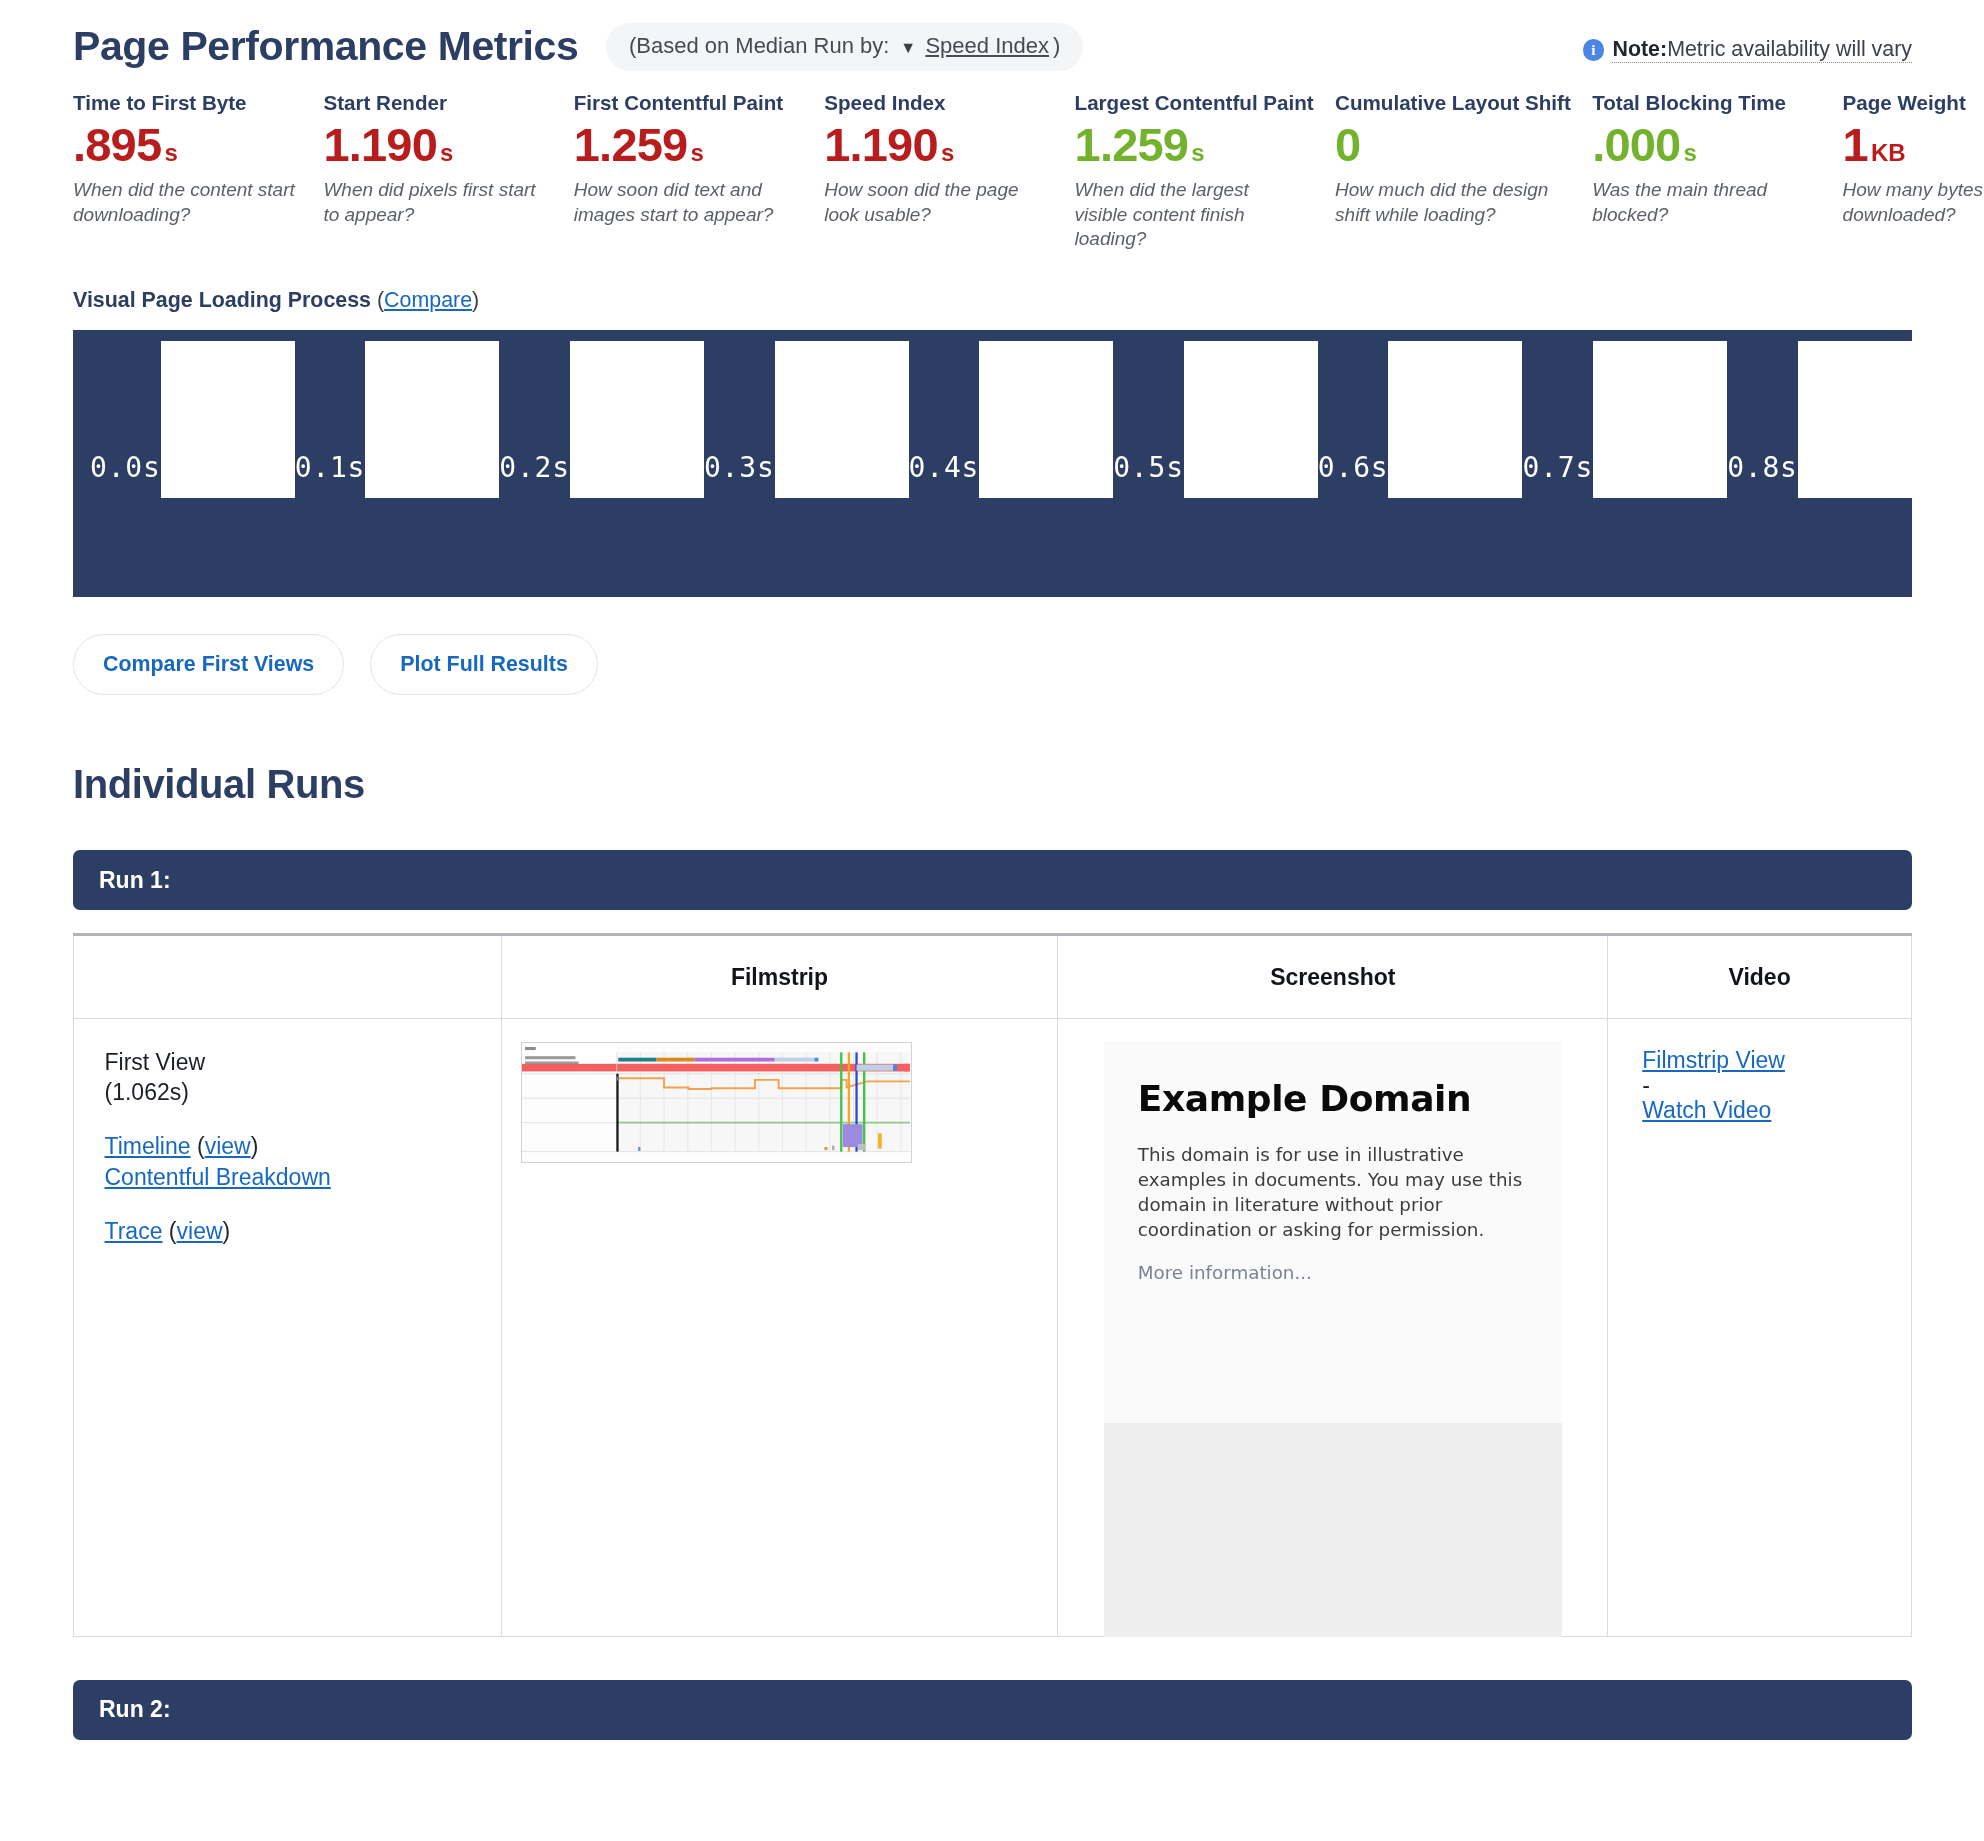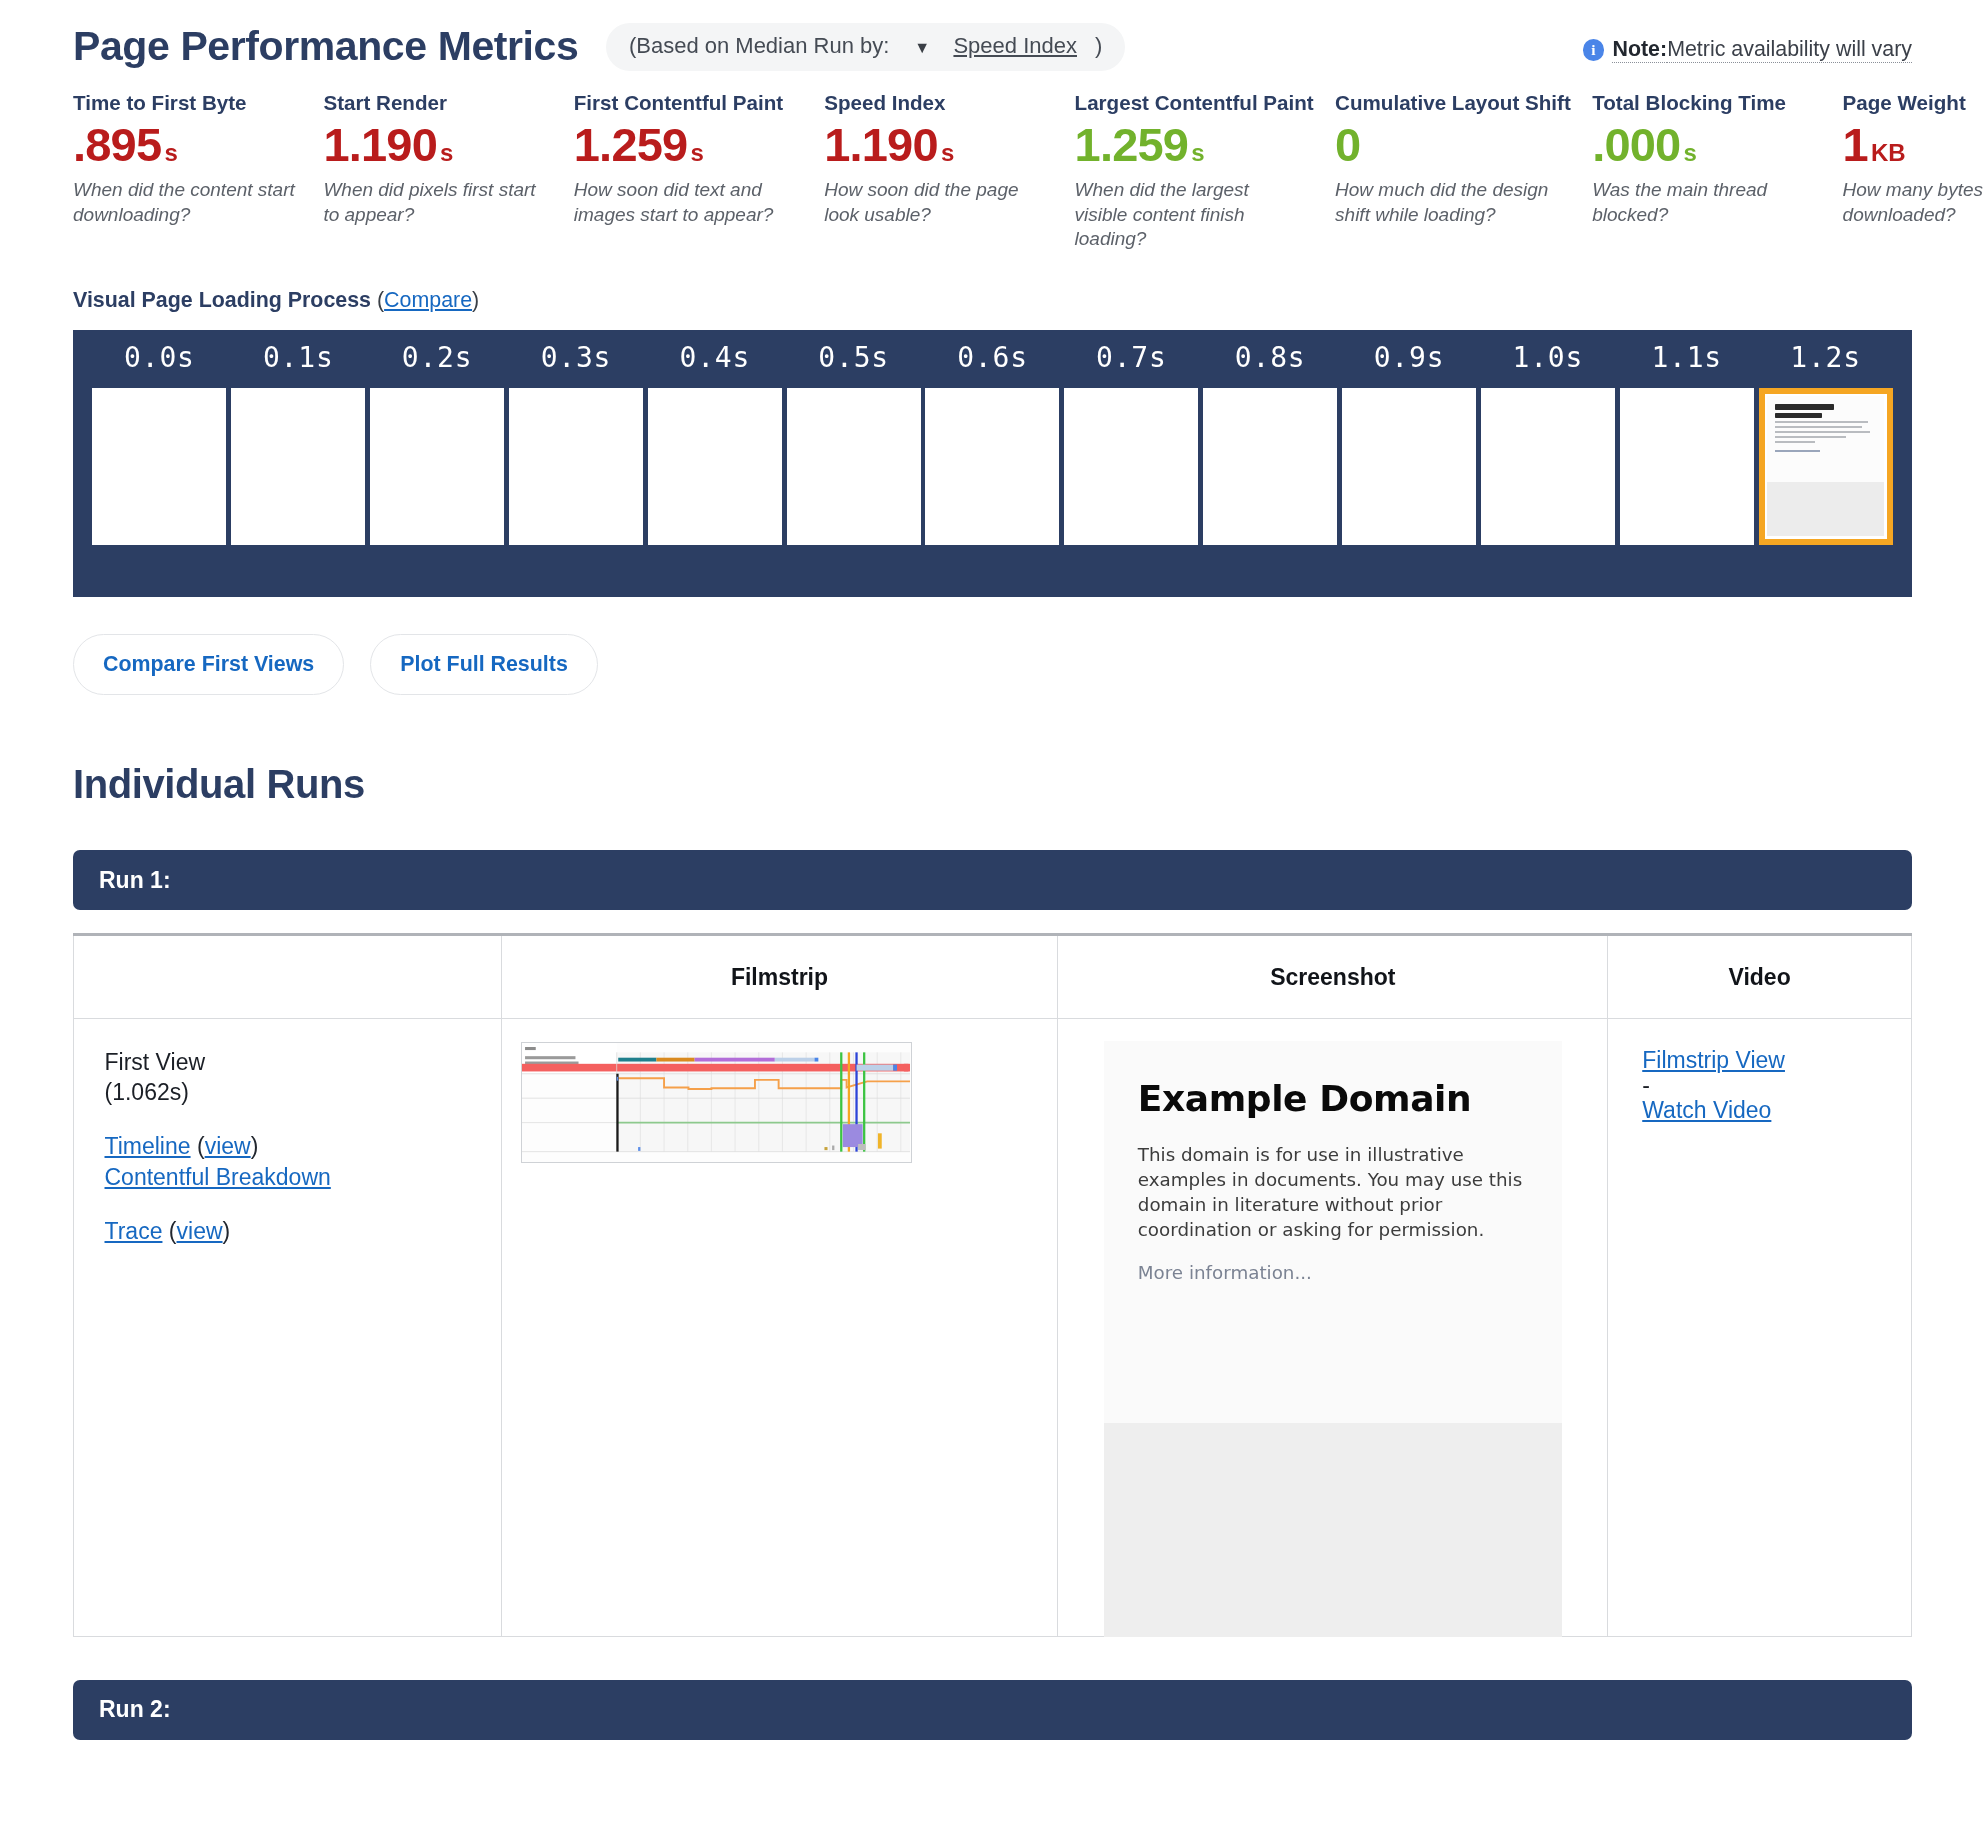--- a/index.html
+++ b/index.html
@@ -34,21 +34,21 @@
   .median-pill {
     margin-left: 27.5px;
     background: #f4f5f6;
     border-radius: 26px;
     padding: 10px 23px 11.5px 23px;
     font-size: 22px;
     color: #454b54;
     white-space: nowrap;
     display: flex;
     align-items: baseline;
-    gap: 18px;
+    gap: 4px;
   }
   .median-pill .caret { font-size: 16px; margin: 0 5.3px 0 6.9px; color:#3a3f46; }
   .median-pill .sel { text-decoration: underline; color:#454b54; }
 
   .note-block {
     position: absolute;
     right: 0;
     top: 37px;
     display: flex;
     align-items: center;
@@ -126,22 +126,22 @@
     margin-top: 17px;
     background: #2c3e63;
     height: 267px;
     display: flex;
     align-items: flex-start;
     padding: 10.7px 17px 0 17px;
   }
   .frame-col {
     flex: 1 1 0;
     display: flex;
-    flex-direction: column;
-    align-items: center;
+    flex-direction: row;
+    align-items: flex-end;
   }
   .frame-time {
     color: #ffffff;
     font-family: "DejaVu Sans Mono", "Liberation Mono", monospace;
     font-size: 28px;
     letter-spacing: 0.8px;
     margin-bottom: 13.7px;
   }
   .frame-thumb {
     width: 134px;

